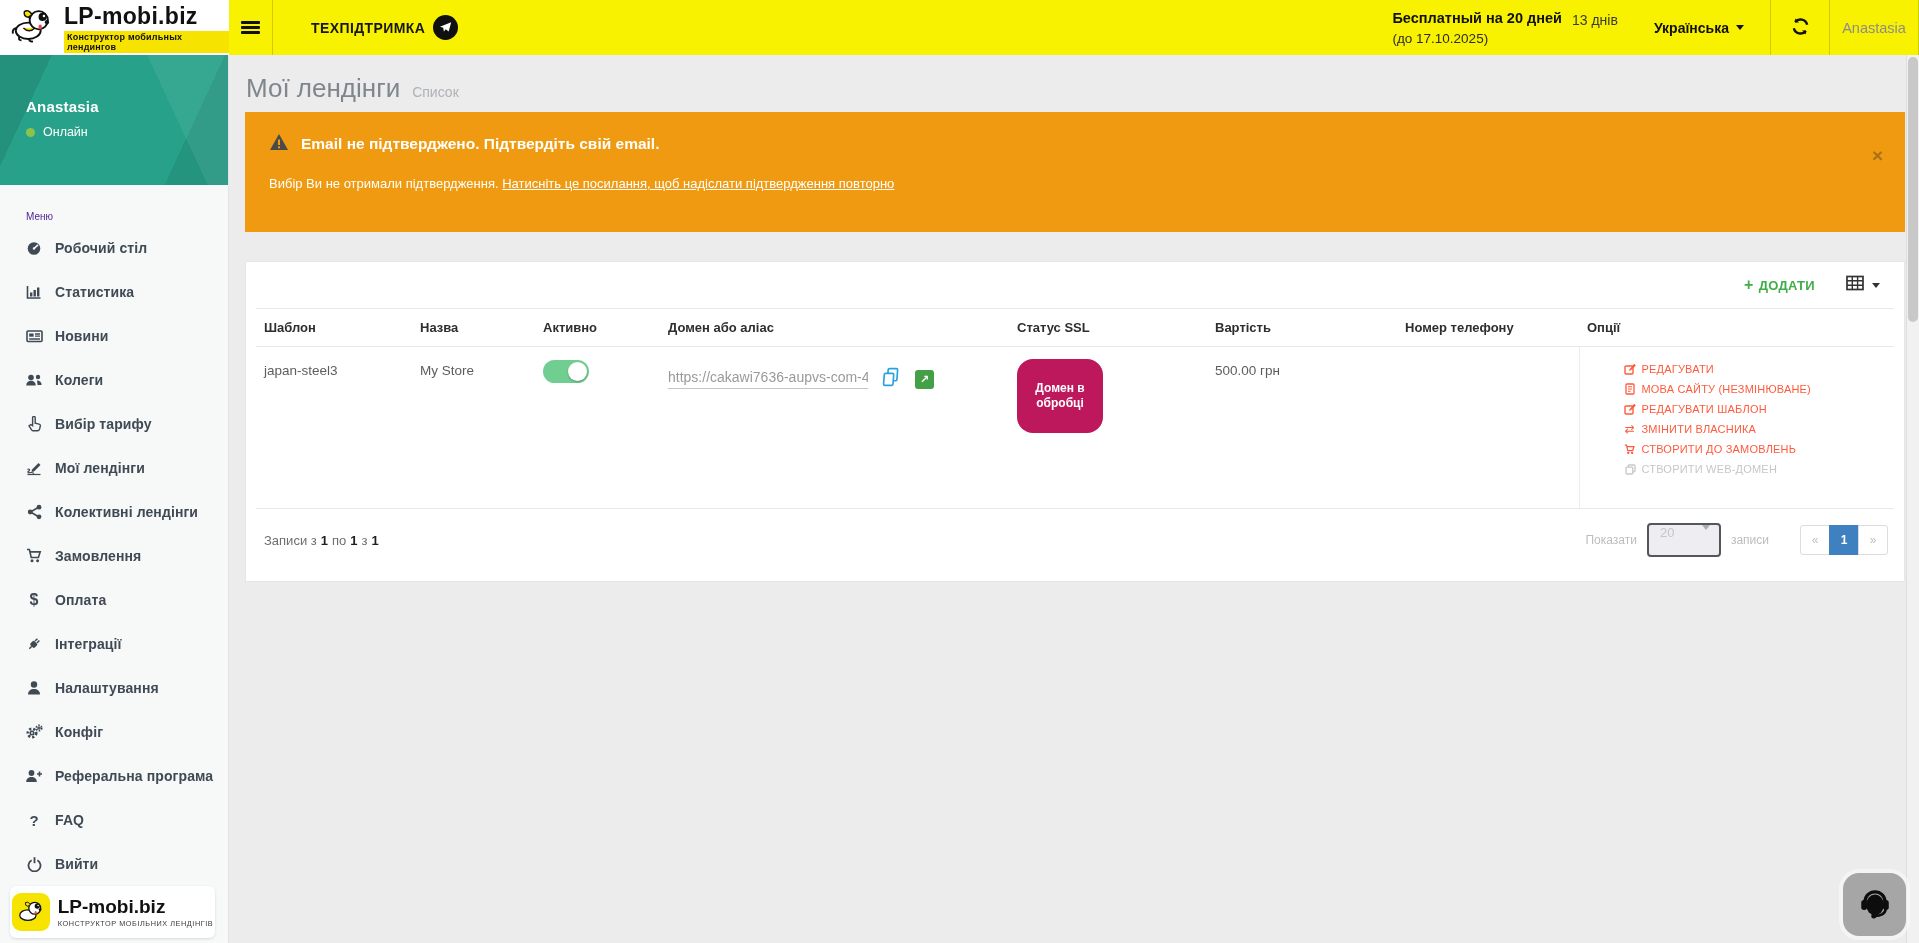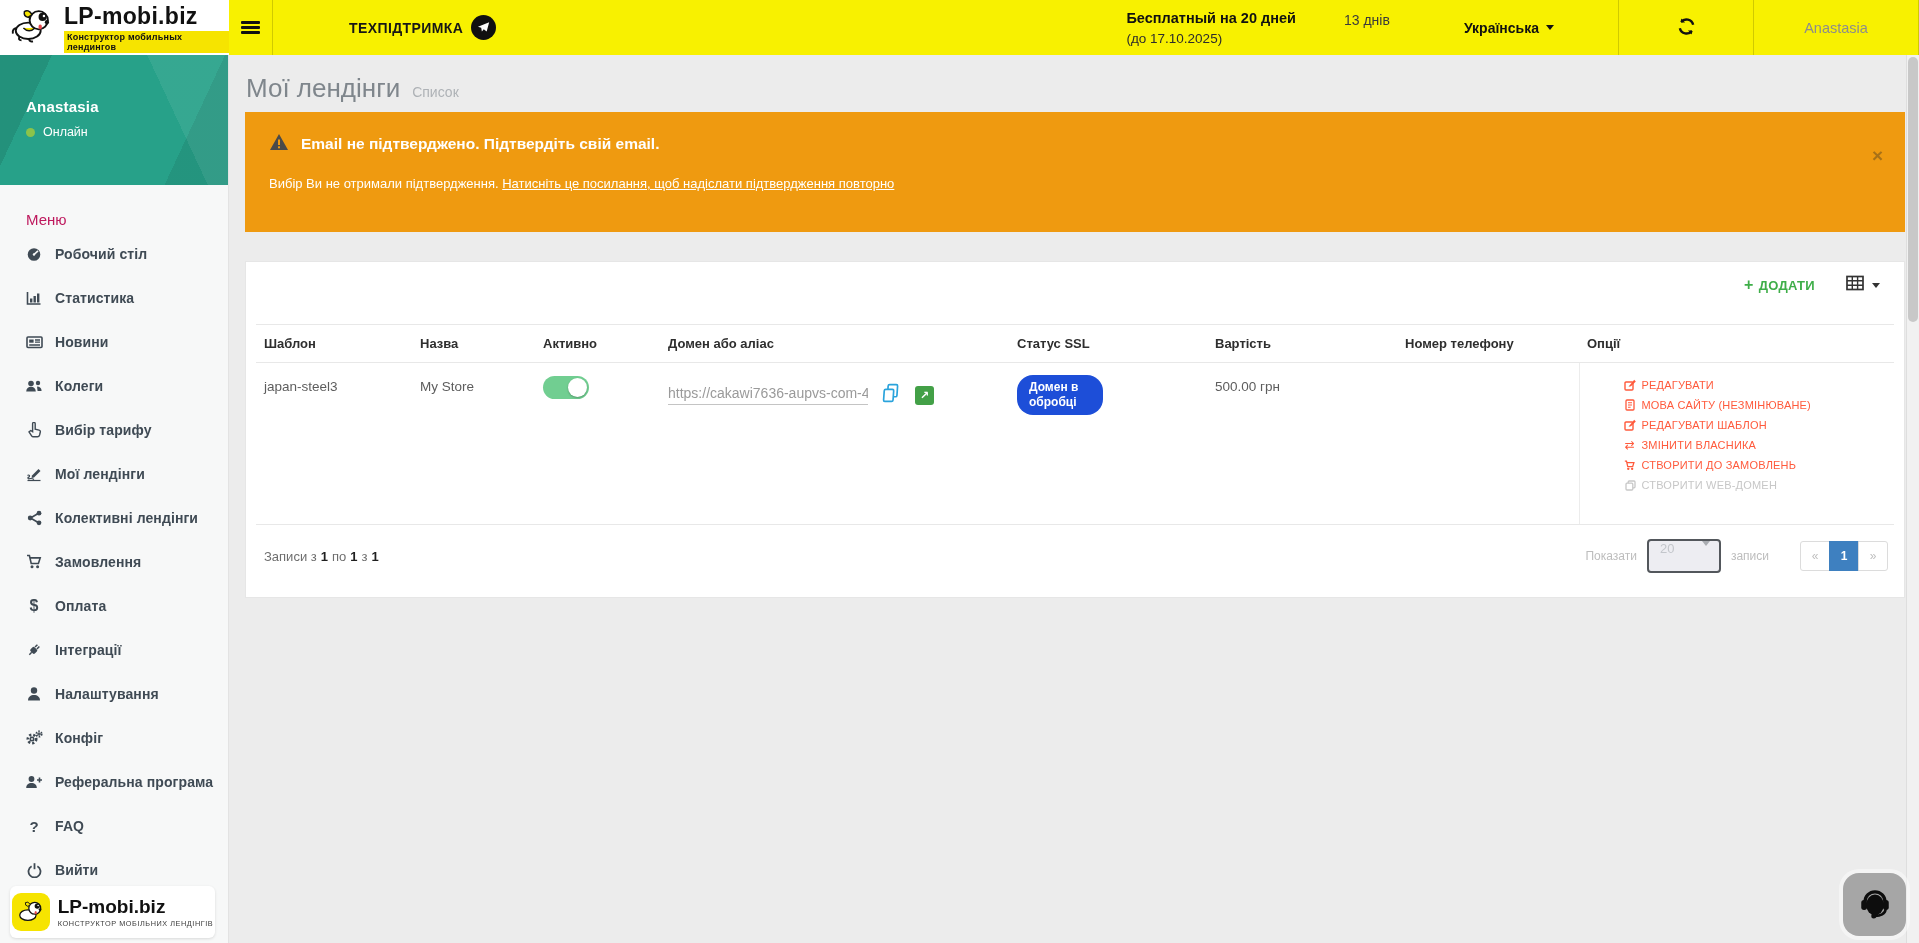--- a/index.html
+++ b/index.html
@@ -5,21 +5,21 @@
 <style>
   * { margin:0; padding:0; box-sizing:border-box; }
   html,body { width:1919px; height:943px; overflow:hidden;
     font-family:"Liberation Sans","DejaVu Sans",sans-serif; background:#ECECEC; }
 
   
   .topbar { position:absolute; top:0; left:0; width:1919px; height:55px; display:flex; z-index:5; }
   .logo-area { width:229px; height:55px; background:#fff; display:flex; align-items:center; padding-left:10px; gap:8px; }
   .logo-text .t1 { font-size:23px; font-weight:bold; color:#111; letter-spacing:.3px; }
   .logo-text .t2 { font-size:9px; font-weight:bold; color:#111; background:#F6E400; padding:1px 3px; margin-top:1px; letter-spacing:.2px; }
-  .yellowbar { flex:1; background:#F8F100; display:flex; align-items:center; height:55px;gap:38px; }
+  .yellowbar { flex:1; background:#F8F100; display:flex; align-items:center; height:55px; }
   .burger-box { width:44px; height:55px; display:flex; align-items:center; justify-content:center; border-right:1px solid rgba(0,0,0,.16); cursor:pointer; }
   .burger span { display:block; width:19px; height:2.6px; background:#111; margin:2.4px 0; border-radius:1px; }
   .support { display:flex; align-items:center; gap:8px; margin-left:38px; font-size:14px; font-weight:bold; color:#161616; letter-spacing:.4px; cursor:pointer; text-decoration:none; }
   .tg-circle { width:25px; height:25px; border-radius:50%; background:#101010; display:flex; align-items:center; justify-content:center; }
   .top-spacer { flex:1; }
   .trial { line-height:1.45; padding-top:2px; }
   .trial .b { font-size:14.5px; font-weight:bold; color:#111; }
   .trial .u { font-size:13.5px; color:#2c2c2c; }
   .days-left { font-size:14px; color:#3b3b3b; margin:0 0 16px 10px; }
   .lang { display:flex; align-items:center; gap:7px; font-size:14px; font-weight:bold; color:#111; margin:0 26px 0 36px; cursor:pointer; }
@@ -31,21 +31,21 @@
   
   .sidebar { position:absolute; top:55px; left:0; width:229px; bottom:0; background:#F7F8F8; border-right:1px solid #E3E3E3; }
   .user-panel { height:130px; background:#27A189;
     background-image:linear-gradient(245deg, rgba(255,255,255,.07) 0 28%, rgba(0,0,0,0) 28%),
                      linear-gradient(115deg, rgba(0,0,0,.10) 0 18%, rgba(0,0,0,0) 18%),
                      linear-gradient(295deg, rgba(0,0,0,.08) 0 22%, rgba(0,0,0,0) 22%);
     color:#fff; padding:43px 0 0 26px; }
   .user-panel .uname { font-size:15px; font-weight:bold; letter-spacing:.2px; }
   .ustatus { display:flex; align-items:center; gap:8px; margin-top:10px; font-size:12.5px; }
   .dot-online { width:9px; height:9px; border-radius:50%; background:#8BC34A; }
-  .menu-label { margin:26px 0 4px 26px; font-size:15px; color:#be185d; }
+  .menu-label { margin:26px 0 4px 26px; font-size:10px; color:#4c1d95; }
   .nav-item { height:44px; display:flex; align-items:center; padding-left:24px; gap:11px; cursor:pointer; }
   .nav-item .nicon { width:20px; display:flex; justify-content:center; color:#3F4A54; font-weight:bold; }
   .nav-item .nlabel { font-size:14px; font-weight:600; color:#3F4A54; letter-spacing:.1px; }
   .glyph-ic { font-size:15px; color:#3F4A54; }
   .side-logo-card { position:absolute; left:10px; right:13px; bottom:5px; height:52px; background:#fff; border-radius:6px;
     box-shadow:0 1px 3px rgba(0,0,0,.12); display:flex; align-items:center; justify-content:center; gap:8px; }
   .yellow-sq { width:38px; height:38px; background:#F6E400; border-radius:9px; display:flex; align-items:center; justify-content:center; }
   .slc-text .t1 { font-size:19px; font-weight:bold; color:#111; }
   .slc-text .t2 { font-size:7.3px; font-weight:normal; color:#3c3c3c; letter-spacing:.55px; margin-top:1px; }
 
@@ -61,38 +61,38 @@
   .alert-line a { color:#fff; text-decoration:underline; cursor:pointer; }
   .alert-close { position:absolute; right:22px; top:34px; font-size:19px; font-weight:bold; color:#A87117; cursor:pointer; line-height:1; }
 
   .panel { margin:29px 1px 0 16px; background:#fff; border:1px solid #E6E6E6; padding:0 10px 10px 10px; }
   .panel-toolbar { height:46px; display:flex; align-items:center; justify-content:flex-end; gap:30px; padding-right:14px; }
   .add-link { display:flex; align-items:center; gap:5px; color:#3FAE49; font-size:13px; font-weight:bold; letter-spacing:.3px; text-decoration:none; cursor:pointer; }
   .add-plus { font-size:16px; font-weight:bold; }
   .grid-btn { display:flex; align-items:center; gap:7px; cursor:pointer; }
   .grid-btn .caret-down { border-top-color:#333; }
 
-  table.lp { width:100%; border-collapse:collapse; table-layout:fixed;margin-top:16px; }
+  table.lp { width:100%; border-collapse:collapse; table-layout:fixed; }
   table.lp th { text-align:left; font-size:13px; font-weight:bold; color:#2E2E2E; padding:11px 6px 11px 8px;
     border-top:1px solid #E8E8E8; border-bottom:1px solid #E8E8E8; }
   table.lp td { vertical-align:top; padding:16px 6px 14px 8px; font-size:13.5px; color:#5d5d5d; border-bottom:1px solid #E8E8E8; height:162px; }
   td.opt-cell { border-left:1px solid #ECECEC; padding-left:14px; padding-top:12px; }
 
   .toggle { width:46px; height:23px; background:#71CE91; border-radius:12px; position:relative; cursor:pointer; display:inline-block; margin-top:-3px; }
   .toggle .knob { position:absolute; right:2px; top:2px; width:19px; height:19px; background:#fff; border-radius:50%; box-shadow:0 1px 2px rgba(0,0,0,.25); }
 
   .domain-wrap { display:flex; align-items:center; gap:13px; margin-top:4px; }
   .domain-input { width:200px; border:none; border-bottom:1px solid #C4C4C4; font-size:14px; color:#9A9A9A; background:transparent; outline:none;
     font-family:"Liberation Sans","DejaVu Sans",sans-serif; padding-bottom:3px; }
   .copy-ic { cursor:pointer; }
   .ext-link { width:19px; height:19px; border-radius:3px; background:#43A047; color:#fff; font-size:11px; font-weight:bold;
     display:inline-flex; align-items:center; justify-content:center; cursor:pointer; text-decoration:none; }
 
-  .badge-ssl { display:inline-block; max-width:86px; background:#1d4ed8; color:#fff; font-size:12px; font-weight:bold; text-align:left;
-    border-radius:16px; padding:5px 12px; line-height:1.25; margin-top:-4px; }
+  .badge-ssl { display:inline-block; max-width:86px; background:#be185d; color:#fff; font-size:12px; font-weight:bold; text-align:center;
+    border-radius:16px; padding:22px 12px; line-height:1.25; margin-top:-4px; }
 
   .opt-link { display:flex; align-items:center; gap:5px; color:#FF5A3C; font-size:11px; text-decoration:none; margin-bottom:8px; cursor:pointer; letter-spacing:.2px;padding-left:36px; }
   .opt-link.disabled { color:#C7C7C7; cursor:default; }
   .opt-ic { width:13px; display:flex; justify-content:center; }
   .uglyph { font-size:12px; line-height:1; }
 
   .panel-footer { height:62px; display:flex; align-items:center; justify-content:space-between; padding:0 6px 0 8px; }
   .records-summary { font-size:13px; color:#6E6E6E; display:flex; gap:4px; }
   .records-summary b { color:#1f1f1f; }
   .pager-zone { display:flex; align-items:center; gap:10px; }

